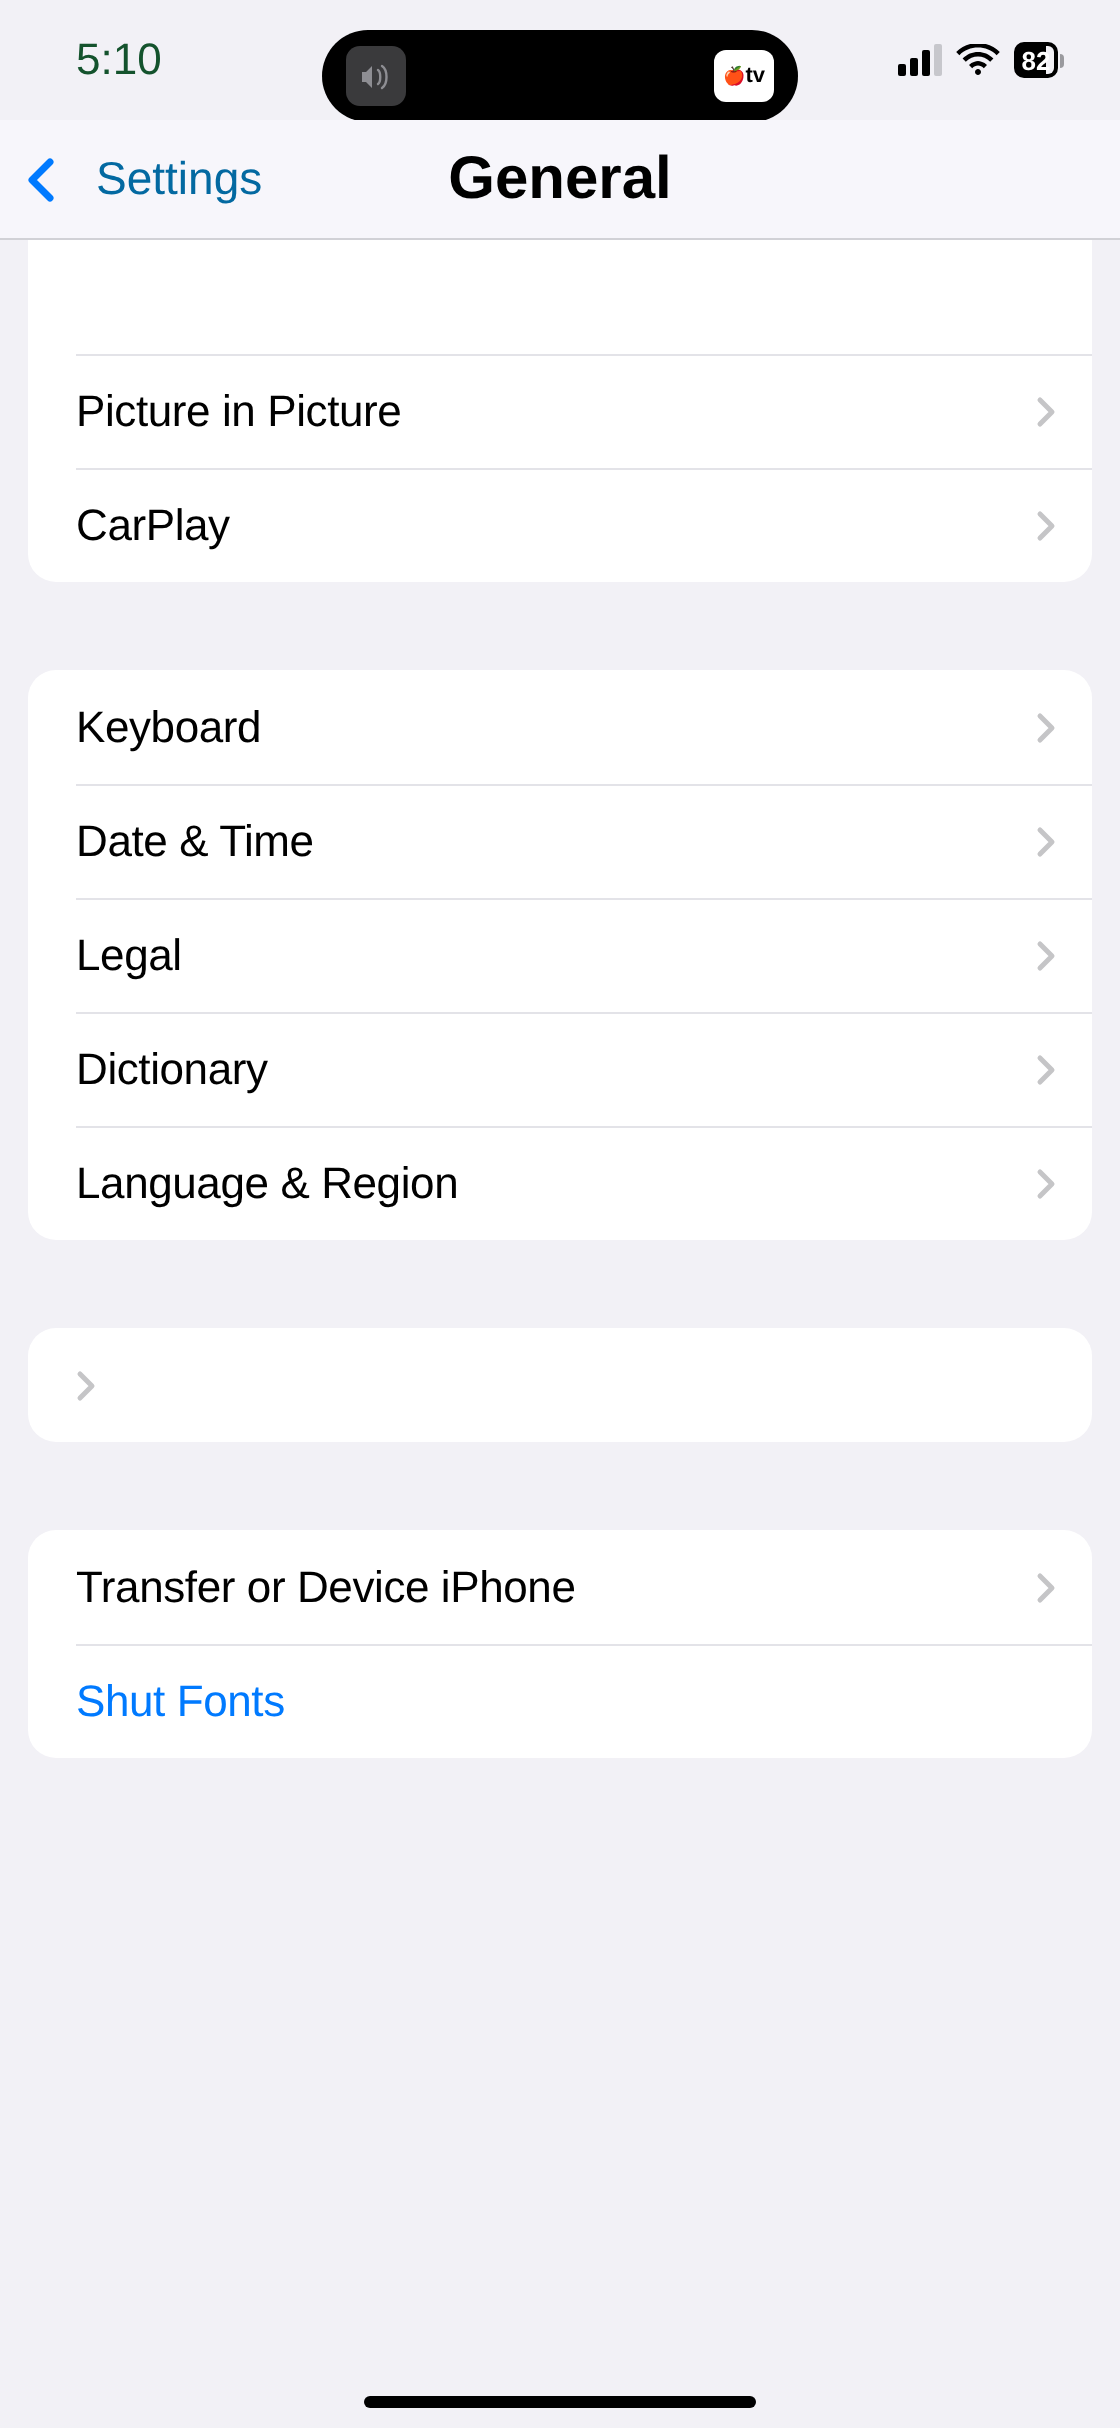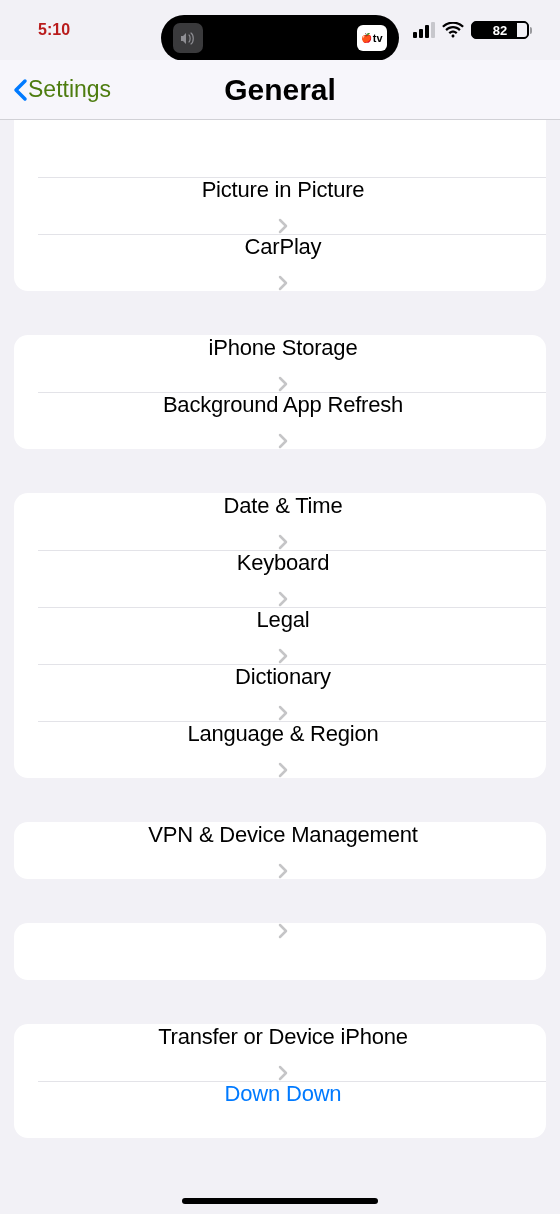--- a/index.html
+++ b/index.html
@@ -19,23 +19,23 @@
     
     .status-bar {
       height: 60px;
       display: flex;
       align-items: center;
       justify-content: space-between;
       padding: 0 28px 0 38px;
       background: #f2f1f6;
     }
     .status-time {
-      font-size: 16px;
-      font-weight: 700;
-      color: #b91c1c;
+      font-size: 22px;
+      font-weight: 400;
+      color: #14532d;
     }
     .dynamic-island {
       position: absolute;
       left: 50%;
       transform: translateX(-50%);
       top: 15px;
       width: 238px;
       height: 46px;
       background: #000;
       border-radius: 23px;
@@ -84,21 +84,21 @@
     .cellular span:nth-child(2) { height: 9px; }
     .cellular span:nth-child(3) { height: 13px; }
     .cellular span:nth-child(4) { height: 16px; background: #c7c7cc; }
     .wifi-icon svg { display: block; }
     .battery {
       display: flex;
       align-items: center;
       gap: 1px;
     }
     .battery-body {
-      width: 58px;
+      width: 22px;
       height: 18px;
       border: 1.5px solid #000;
       border-radius: 5px;
       position: relative;
       display: flex;
       align-items: center;
       justify-content: center;
       background: #000;
     }
     .battery-fill {
@@ -129,23 +129,23 @@
       display: flex;
       align-items: center;
       position: relative;
       border-bottom: 0.5px solid #d1d1d6;
       background: #f7f6fb;
     }
     .nav-back {
       display: flex;
       align-items: center;
       padding-left: 12px;
-      color: #4d7c0f;
+      color: #0369a1;
       font-size: 23px;
-      gap: 0;
+      gap: 20px;
     }
     .nav-back svg { display: block; }
     .nav-title {
       position: absolute;
       left: 50%;
       transform: translateX(-50%);
       font-size: 30px;
       font-weight: 600;
       color: #000;
     }
@@ -163,21 +163,20 @@
       margin-top: 0;
       border-radius: 0 0 14px 14px;
     }
     .row {
       display: flex;
       align-items: center;
       justify-content: space-between;
       min-height: 57px;
       padding: 0 18px 0 24px;
       position: relative;
-      flex-direction: column;
     }
     .row + .row::before {
       content: '';
       position: absolute;
       top: 0;
       left: 24px;
       right: 0;
       height: 0.5px;
       background: #e3e3e8;
     }
@@ -269,112 +268,84 @@
     <div class="row">
       <span class="row-label">CarPlay</span>
       <span class="chevron">
           <svg width="10" height="16" viewBox="0 0 10 16">
             <path d="M2 2l6 6-6 6" stroke="#c5c5c7" stroke-width="2.5" fill="none" stroke-linecap="round" stroke-linejoin="round"></path>
           </svg>
         </span>
     </div>
   </div>
 
+
   <div class="group">
     <div class="row">
-      <span class="row-label">iPhone Storage</span>
-      <span class="chevron">
-          <svg width="10" height="16" viewBox="0 0 10 16">
-            <path d="M2 2l6 6-6 6" stroke="#c5c5c7" stroke-width="2.5" fill="none" stroke-linecap="round" stroke-linejoin="round"></path>
-          </svg>
-        </span>
-    </div>
-    <div class="row">
-      <span class="row-label">Background App Refresh</span>
-      <span class="chevron">
-          <svg width="10" height="16" viewBox="0 0 10 16">
-            <path d="M2 2l6 6-6 6" stroke="#c5c5c7" stroke-width="2.5" fill="none" stroke-linecap="round" stroke-linejoin="round"></path>
-          </svg>
-        </span>
-    </div>
-  </div>
+      <span class="row-label">Keyboard</span>
+      <span class="chevron">
+          <svg width="10" height="16" viewBox="0 0 10 16">
+            <path d="M2 2l6 6-6 6" stroke="#c5c5c7" stroke-width="2.5" fill="none" stroke-linecap="round" stroke-linejoin="round"></path>
+          </svg>
+        </span>
+    </div>
+    <div class="row">
+      <span class="row-label">Date &amp; Time</span>
+      <span class="chevron">
+          <svg width="10" height="16" viewBox="0 0 10 16">
+            <path d="M2 2l6 6-6 6" stroke="#c5c5c7" stroke-width="2.5" fill="none" stroke-linecap="round" stroke-linejoin="round"></path>
+          </svg>
+        </span>
+    </div>
+    <div class="row">
+      <span class="row-label">Legal</span>
+      <span class="chevron">
+          <svg width="10" height="16" viewBox="0 0 10 16">
+            <path d="M2 2l6 6-6 6" stroke="#c5c5c7" stroke-width="2.5" fill="none" stroke-linecap="round" stroke-linejoin="round"></path>
+          </svg>
+        </span>
+    </div>
+    <div class="row">
+      <span class="row-label">Dictionary</span>
+      <span class="chevron">
+          <svg width="10" height="16" viewBox="0 0 10 16">
+            <path d="M2 2l6 6-6 6" stroke="#c5c5c7" stroke-width="2.5" fill="none" stroke-linecap="round" stroke-linejoin="round"></path>
+          </svg>
+        </span>
+    </div>
+    <div class="row">
+      <span class="row-label">Language &amp; Region</span>
+      <span class="chevron">
+          <svg width="10" height="16" viewBox="0 0 10 16">
+            <path d="M2 2l6 6-6 6" stroke="#c5c5c7" stroke-width="2.5" fill="none" stroke-linecap="round" stroke-linejoin="round"></path>
+          </svg>
+        </span>
+    </div>
+  </div>
+
 
   <div class="group">
     <div class="row">
-      <span class="row-label">Date &amp; Time</span>
-      <span class="chevron">
-          <svg width="10" height="16" viewBox="0 0 10 16">
-            <path d="M2 2l6 6-6 6" stroke="#c5c5c7" stroke-width="2.5" fill="none" stroke-linecap="round" stroke-linejoin="round"></path>
-          </svg>
-        </span>
-    </div>
-    <div class="row">
-      <span class="row-label">Keyboard</span>
-      <span class="chevron">
-          <svg width="10" height="16" viewBox="0 0 10 16">
-            <path d="M2 2l6 6-6 6" stroke="#c5c5c7" stroke-width="2.5" fill="none" stroke-linecap="round" stroke-linejoin="round"></path>
-          </svg>
-        </span>
-    </div>
-    <div class="row">
-      <span class="row-label">Legal</span>
-      <span class="chevron">
-          <svg width="10" height="16" viewBox="0 0 10 16">
-            <path d="M2 2l6 6-6 6" stroke="#c5c5c7" stroke-width="2.5" fill="none" stroke-linecap="round" stroke-linejoin="round"></path>
-          </svg>
-        </span>
-    </div>
-    <div class="row">
-      <span class="row-label">Dictionary</span>
-      <span class="chevron">
-          <svg width="10" height="16" viewBox="0 0 10 16">
-            <path d="M2 2l6 6-6 6" stroke="#c5c5c7" stroke-width="2.5" fill="none" stroke-linecap="round" stroke-linejoin="round"></path>
-          </svg>
-        </span>
-    </div>
-    <div class="row">
-      <span class="row-label">Language &amp; Region</span>
       <span class="chevron">
           <svg width="10" height="16" viewBox="0 0 10 16">
             <path d="M2 2l6 6-6 6" stroke="#c5c5c7" stroke-width="2.5" fill="none" stroke-linecap="round" stroke-linejoin="round"></path>
           </svg>
         </span>
     </div>
   </div>
 
   <div class="group">
     <div class="row">
-      <span class="row-label">VPN &amp; Device Management</span>
-      <span class="chevron">
-          <svg width="10" height="16" viewBox="0 0 10 16">
-            <path d="M2 2l6 6-6 6" stroke="#c5c5c7" stroke-width="2.5" fill="none" stroke-linecap="round" stroke-linejoin="round"></path>
-          </svg>
-        </span>
-    </div>
-  </div>
-
-  <div class="group">
-    <div class="row">
-      <span class="chevron">
-          <svg width="10" height="16" viewBox="0 0 10 16">
-            <path d="M2 2l6 6-6 6" stroke="#c5c5c7" stroke-width="2.5" fill="none" stroke-linecap="round" stroke-linejoin="round"></path>
-          </svg>
-        </span>
-    </div>
-  </div>
-
-  <div class="group">
-    <div class="row">
       <span class="row-label">Transfer or Device iPhone</span>
       <span class="chevron">
           <svg width="10" height="16" viewBox="0 0 10 16">
             <path d="M2 2l6 6-6 6" stroke="#c5c5c7" stroke-width="2.5" fill="none" stroke-linecap="round" stroke-linejoin="round"></path>
           </svg>
         </span>
     </div>
     <div class="row">
-      <span class="row-label link">Down Down</span>
+      <span class="row-label link">Shut Fonts</span>
     </div>
   </div>
 
 </div>
 
 <div class="home-indicator"></div>
 
 </body></html>

